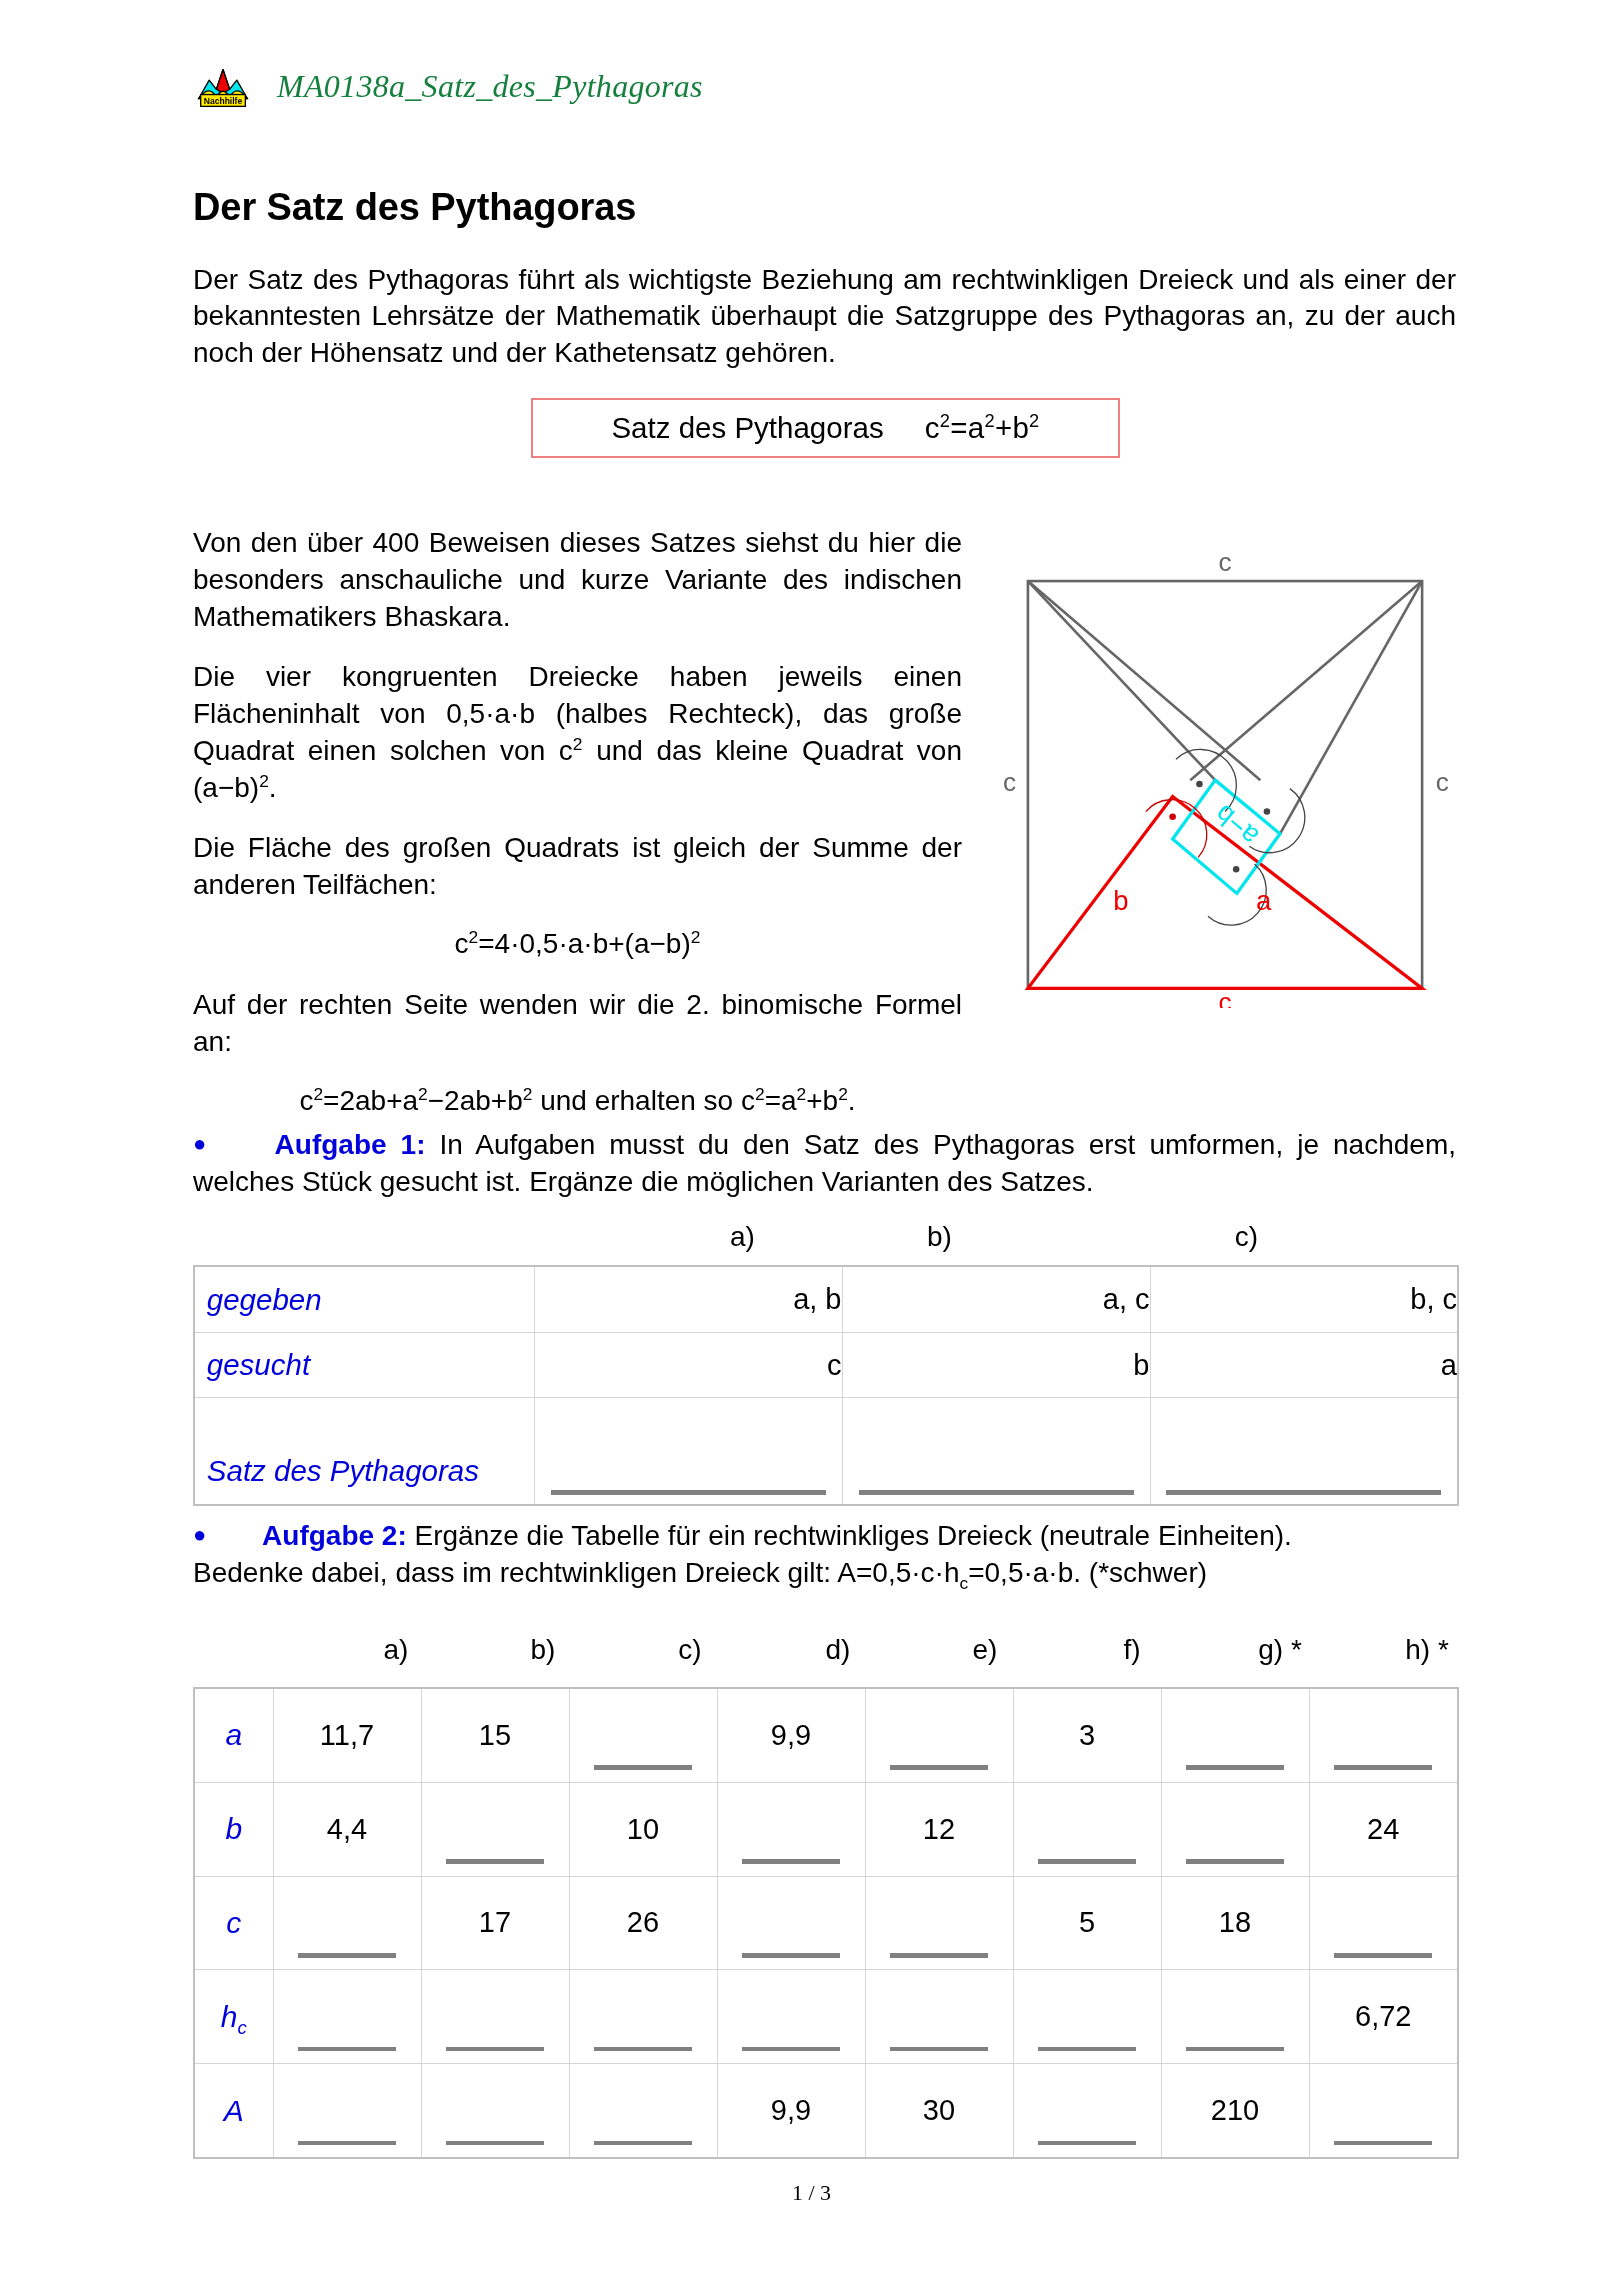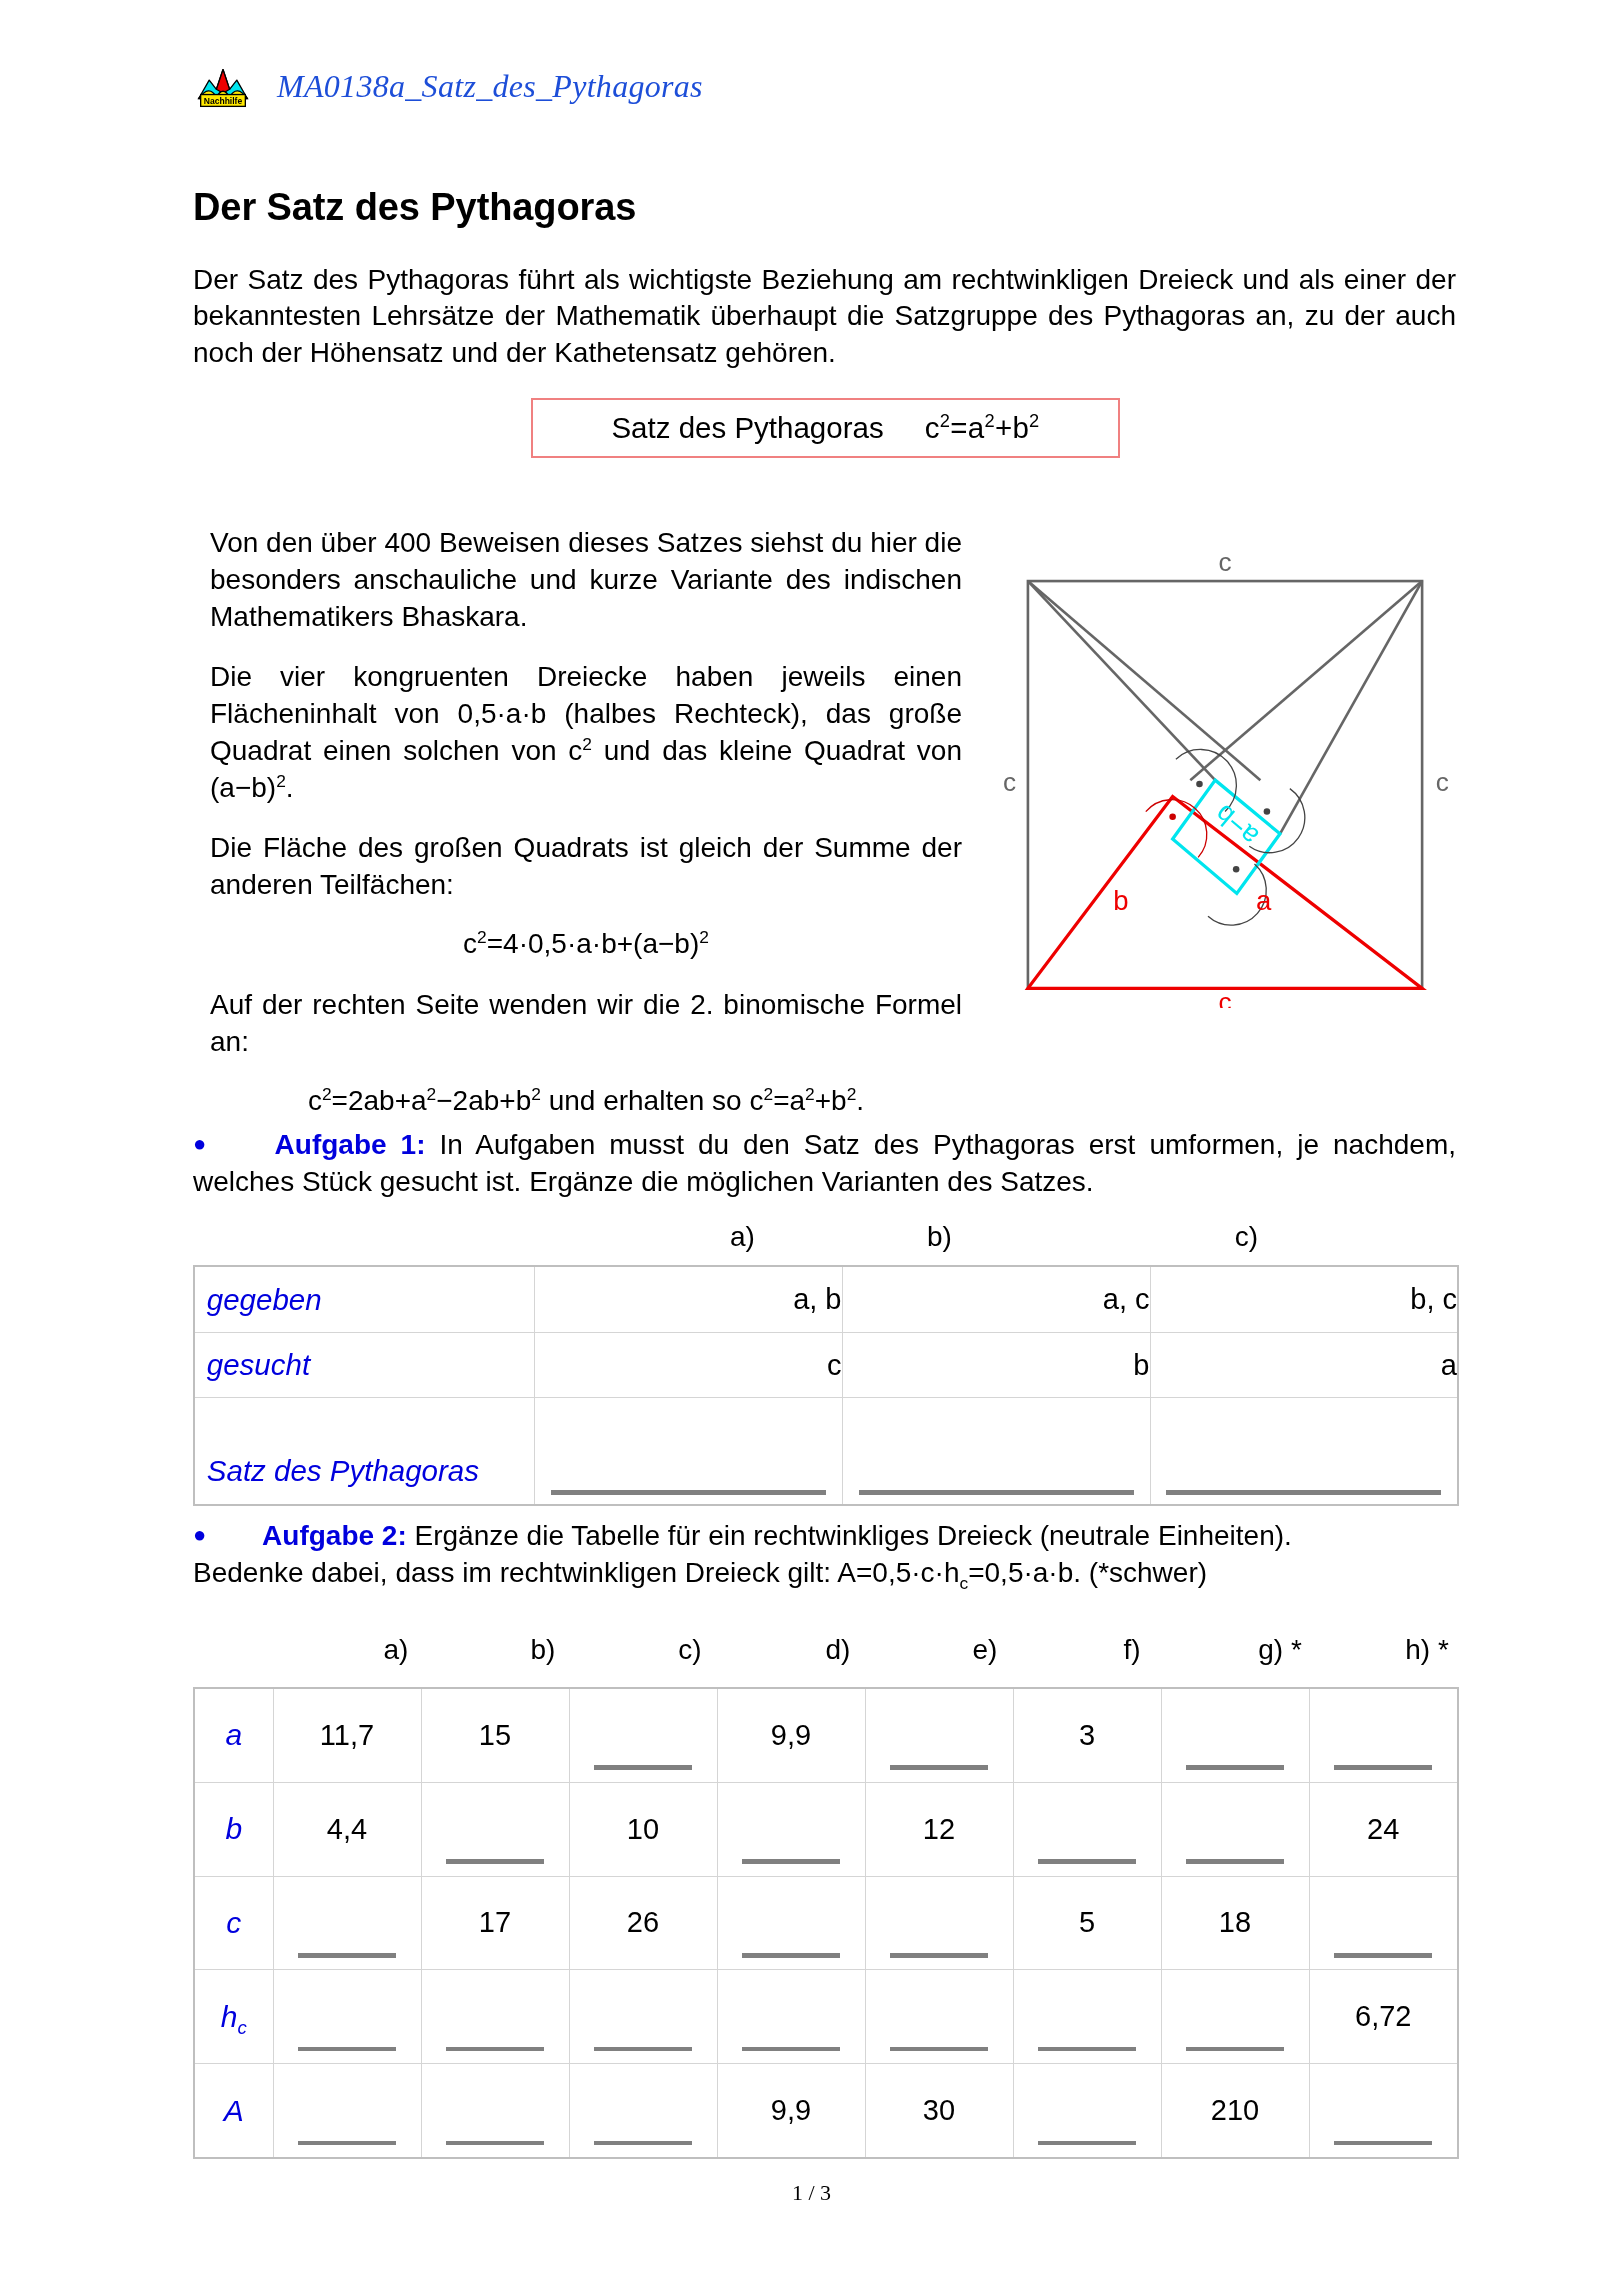--- a/index.html
+++ b/index.html
@@ -30,21 +30,21 @@
     height: 46px;
     position: relative;
     flex: none;
   }
   .header-title {
     font-family: "Liberation Serif", serif;
     font-style: italic;
     font-size: 32px;
     letter-spacing: 0.3px;
     white-space: nowrap;
-    color: #1d4ed8;
+    color: #15803d;
   }
 
   
   .page {
     position: absolute;
     left: 0; top: 0;
     width: 1623px;
     height: 2295px;
   }
 
@@ -90,21 +90,21 @@
   
   .leftcol {
     position: absolute;
     left: 193px;
     top: 524px;
     width: 769px;
     font-size: 28px;
     line-height: 1.33;
     text-align: justify;
   }
-  .leftcol p { margin: 0 0 22px 17px; }
+  .leftcol p { margin: 0 0 22px 0; }
   .leftcol p.eq { text-align: center; margin-bottom: 23.6px; }
   .leftcol p.last { margin-bottom: 0; }
 
   
   .diagram {
     position: absolute;
     left: 982px;
     top: 530px;
     width: 488px;
     height: 478px;

